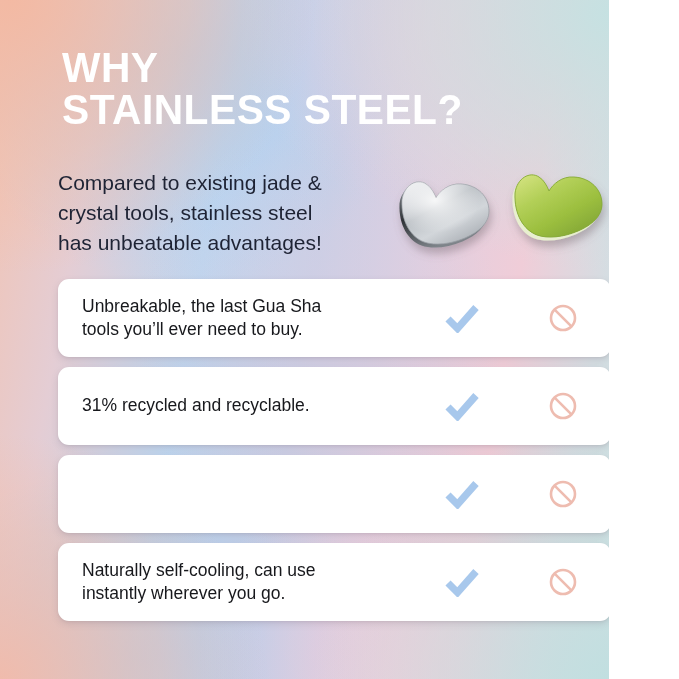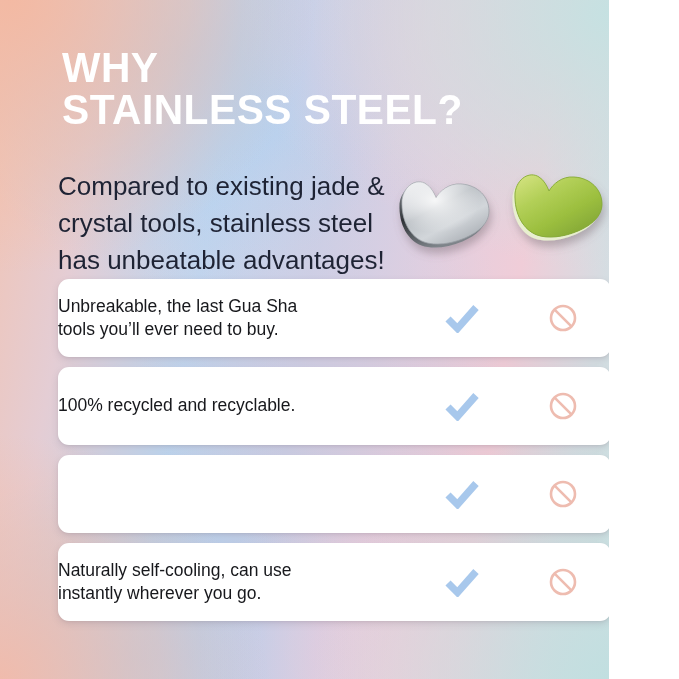--- a/index.html
+++ b/index.html
@@ -97,21 +97,21 @@
     transform: scaleX(0.97);
     transform-origin: left top;
   }
 
   .subhead {
     position: absolute;
     left: 58px;
     top: 168px;
     width: 330px;
     color: #1e2334;
-    font-size: 26px;
+    font-size: 21px;
     line-height: 1.42;
     white-space: pre-line;
   }
 
   
   .tools {
     position: absolute;
     left: 393px;
     top: 160px;
     width: 230px;
@@ -141,20 +141,21 @@
     border-radius: 11px;
     box-shadow: 0 3px 7px rgba(120,105,120,0.20), 0 1px 2px rgba(120,105,120,0.10);
     display: flex;
     align-items: center;
   }
   .card:last-child { margin-bottom: 8px; }
 
   .card-text {
     flex: 0 0 auto;
     width: 330px;
+    padding-left: 24px;
     color: #17181c;
     font-size: 17.5px;
     line-height: 1.33;
     white-space: pre-line;
   }
 
   .mark-col {
     position: absolute;
     top: 0;
     height: 100%;
@@ -300,21 +301,21 @@
         </div>
         <div class="mark-col col-ban">
           <svg class="ban-icon" viewBox="0 0 30 30">
             <circle cx="15" cy="15" r="12" fill="none" stroke="#eebcb0" stroke-width="2.6"></circle>
             <line x1="6.6" y1="6.6" x2="23.4" y2="23.4" stroke="#eebcb0" stroke-width="2.6" stroke-linecap="butt"></line>
           </svg>
         </div>
       </div>
 
       <div class="card">
-        <div class="card-text">100% recycled and recyclable.</div>
+        <div class="card-text">31% recycled and recyclable.</div>
         <div class="mark-col col-check">
           <svg class="check-icon" viewBox="0 0 34 30">
             <path d="M3 16 L12.5 25.5 L31 4.5" fill="none" stroke="#a8c8ec" stroke-width="7.2" stroke-linecap="butt" stroke-linejoin="miter"></path>
           </svg>
         </div>
         <div class="mark-col col-ban">
           <svg class="ban-icon" viewBox="0 0 30 30">
             <circle cx="15" cy="15" r="12" fill="none" stroke="#eebcb0" stroke-width="2.6"></circle>
             <line x1="6.6" y1="6.6" x2="23.4" y2="23.4" stroke="#eebcb0" stroke-width="2.6" stroke-linecap="butt"></line>
           </svg>

